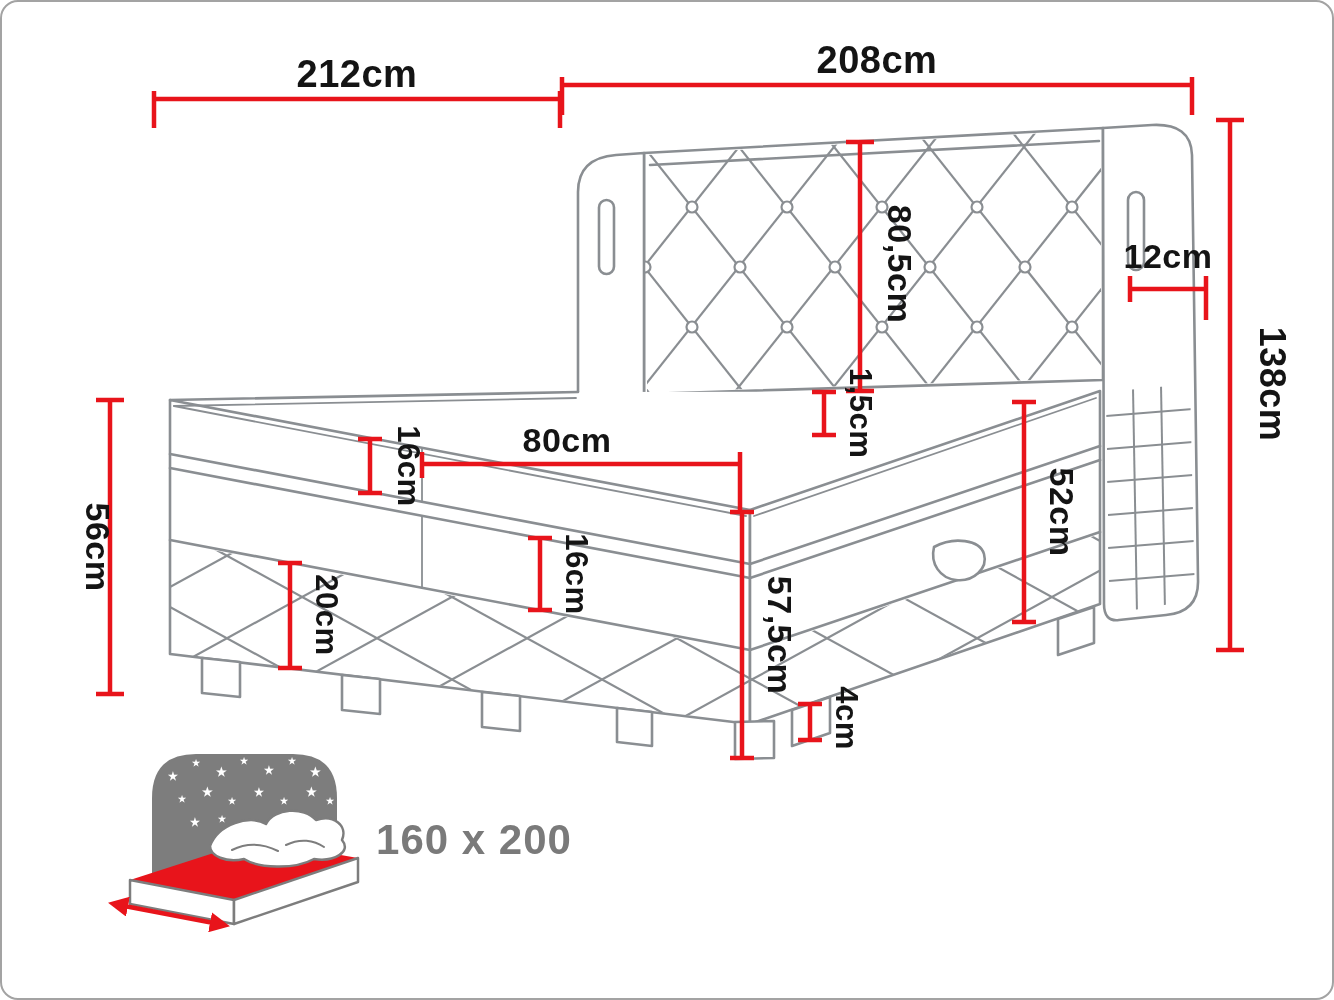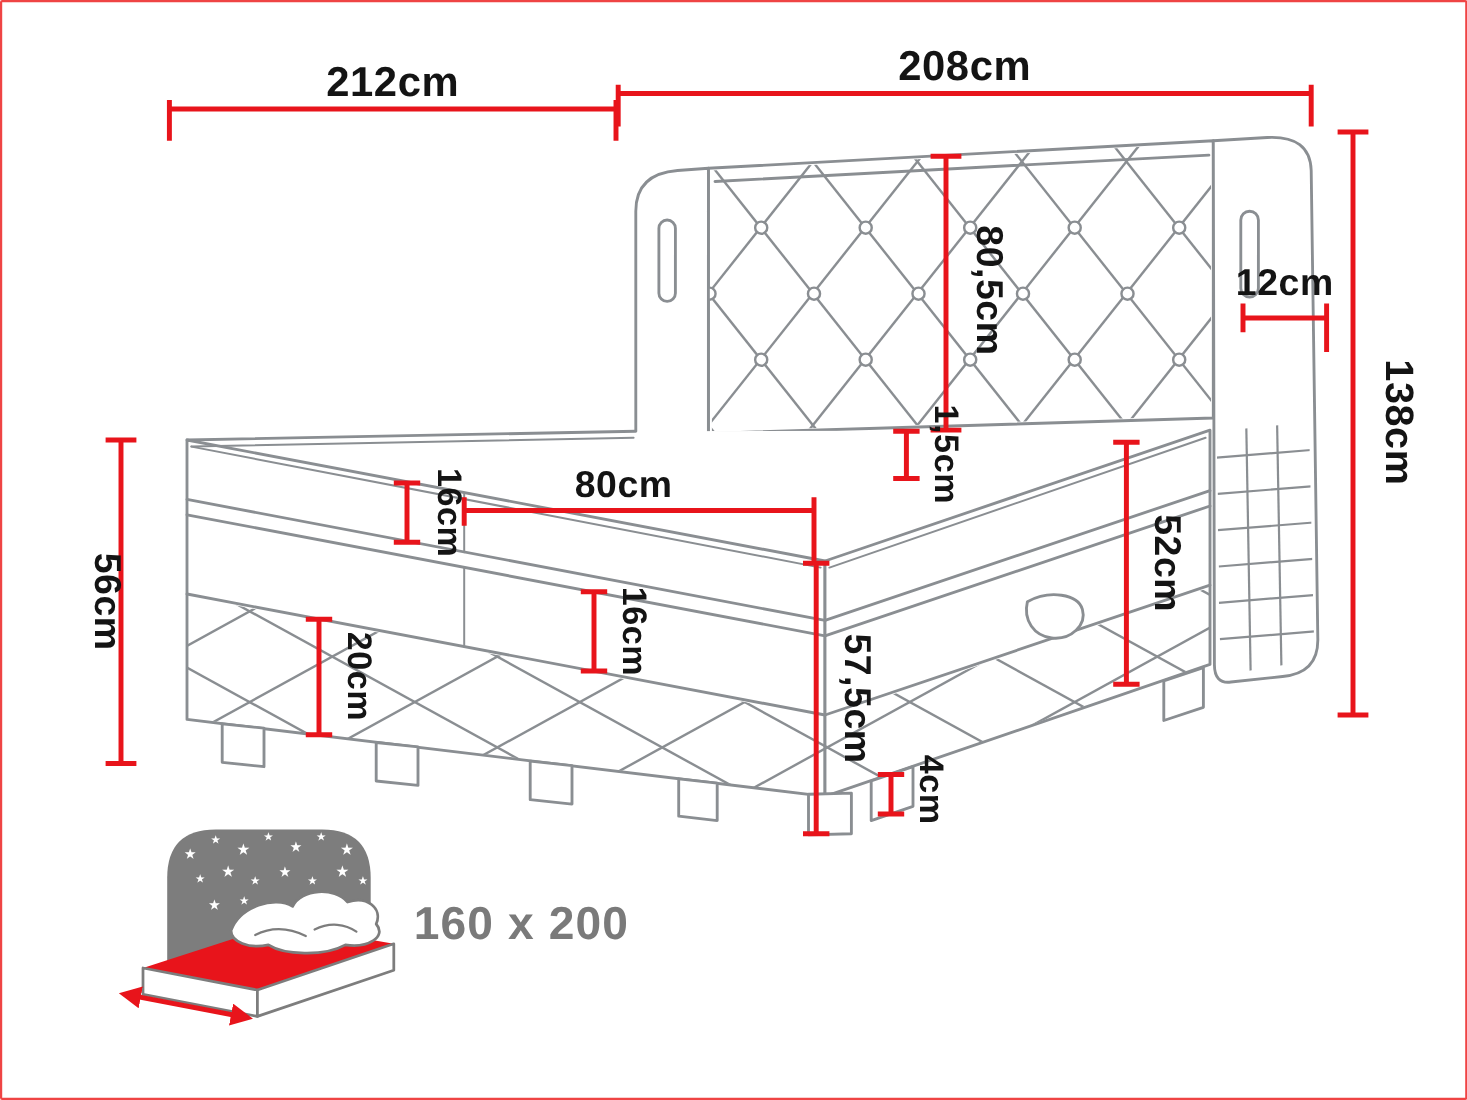--- a/index.html
+++ b/index.html
@@ -1,16 +1,16 @@
 <!DOCTYPE html>
 <html><head>
 <meta charset="utf-8">
 <style>
   html,body{margin:0;padding:0;background:#fff;}
-  .frame{width:1334px;height:1000px;box-sizing:border-box;border:2px solid #ef4444;border-radius:2px;background:#fff;overflow:hidden;}
+  .frame{width:1334px;height:1000px;box-sizing:border-box;border:2px solid #a3a3a3;border-radius:18px;background:#fff;overflow:hidden;}
   svg{display:block;}
   text{font-family:"Liberation Sans",sans-serif;font-weight:bold;}
   .lbl{fill:#141414;letter-spacing:.5px;}
   .gray-lbl{fill:#7a7a7a;letter-spacing:1px;}
   .star{fill:#ffffff;}
   .o{fill:none;stroke:#8a8e92;stroke-width:2.6;stroke-linecap:round;stroke-linejoin:round;}
   .of{fill:#ffffff;stroke:#8a8e92;stroke-width:2.6;stroke-linejoin:round;}
   .thin{stroke-width:1.8;}
   .red{fill:none;stroke:#e8141b;stroke-width:4.5;stroke-linecap:butt;}
 </style>

